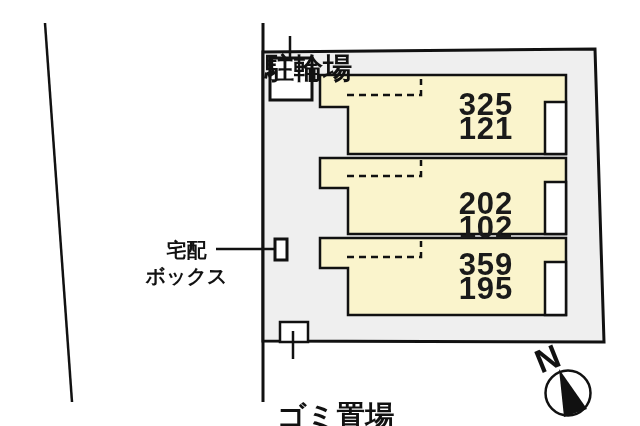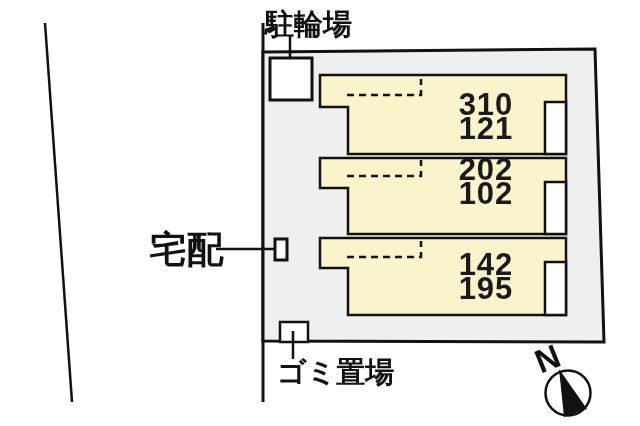--- a/index.html
+++ b/index.html
@@ -5,24 +5,24 @@
   html,body{margin:0;padding:0;background:#fff;}
   #stage{
     position:relative;width:640px;height:426px;background:#ffffff;overflow:hidden;
     font-family:"Liberation Sans","DejaVu Sans",sans-serif;
   }
   #plan-svg{position:absolute;left:0;top:0;}
   .label{
     position:absolute;font-weight:bold;color:#111;white-space:nowrap;
     line-height:1.05;
   }
-  .jp{font-size:29px;}
+  .jp{font-size:29px;margin-top:44px;}
   .delivery{
     left:120px;top:237px;width:133px;text-align:center;
-    font-size:37px;line-height:26px;
+    font-size:20px;line-height:26px;
   }
   .unit-num{
     position:absolute;left:426px;width:120px;text-align:center;
     font-weight:bold;color:#1a1a1a;font-size:31px;line-height:23.5px;
     letter-spacing:1px;
   }
   .north{
     left:536px;top:342px;font-size:33px;transform:rotate(-22deg);
   }
 </style>
@@ -62,34 +62,35 @@
 
     <circle cx="568" cy="393" r="22.5" fill="#ffffff" stroke="#111" stroke-width="2.5"></circle>
     <polygon points="559,369 587,409 564,417" fill="#111"></polygon>
   </svg>
 
   <div class="label jp" style="left:265px;top:9px;">駐輪場</div>
 
 
   <div class="label delivery">
     <div>宅配</div>
+    <div>ボックス</div>
   </div>
 
   <div class="label jp" style="left:277px;top:357px;text-align:center;">ゴミ置場</div>
 
   <div class="unit-num" style="top:93px;">
-    <div>310</div>
+    <div>325</div>
     <div>121</div>
   </div>
 
-  <div class="unit-num" style="top:158px;text-align:center;">
+  <div class="unit-num" style="top:192px;text-align:center;">
     <div>202</div>
     <div>102</div>
   </div>
 
   <div class="unit-num" style="top:253px;">
-    <div>142</div>
+    <div>359</div>
     <div>195</div>
   </div>
 
   <div class="label north">N</div>
 
 </div>
 
 </body></html>

